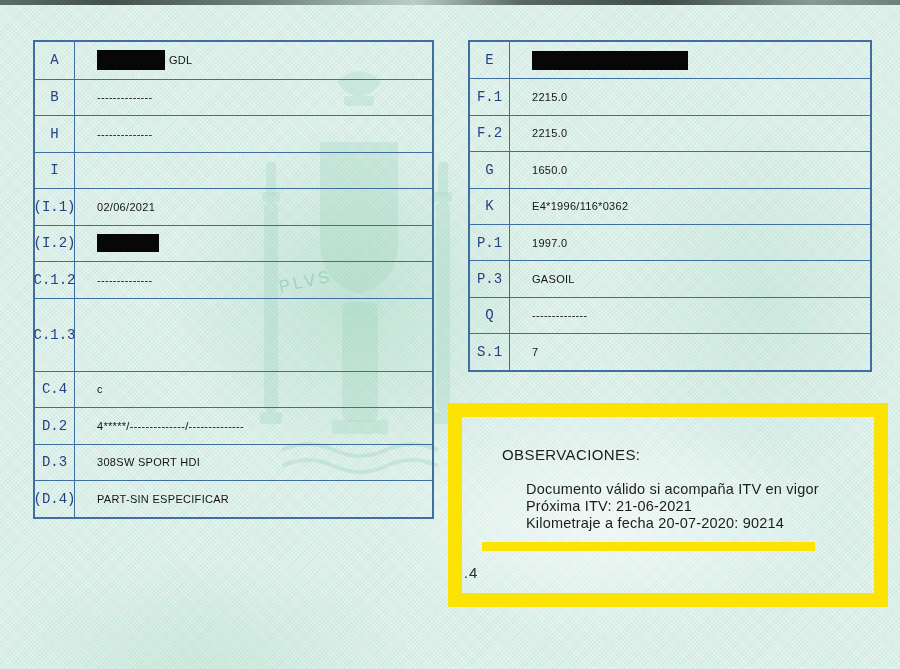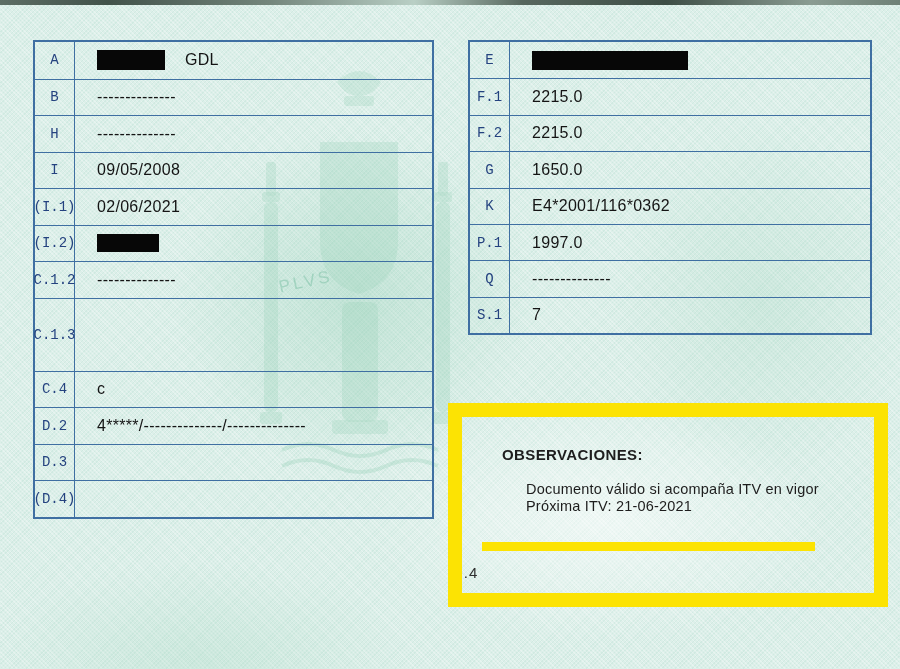--- a/index.html
+++ b/index.html
@@ -34,32 +34,32 @@
   .row + .row{border-top:1.5px solid #3f6fa2;}
   .row.tall{height:73px;}
   .cell-label{
     width:40px;flex:0 0 40px;box-sizing:border-box;
     border-right:1.5px solid #3f6fa2;
     display:flex;align-items:center;justify-content:center;
     font-family:"Liberation Mono","DejaVu Sans Mono",monospace;
     font-size:14px;color:#24427f;white-space:nowrap;overflow:visible;
   }
   .cell-value{
-    flex:1;display:flex;align-items:center;gap:20px;
+    flex:1;display:flex;align-items:center;gap:4px;
     padding-left:22px;
-    font-size:16px;color:#141414;letter-spacing:.3px;white-space:nowrap;
+    font-size:11px;color:#141414;letter-spacing:.3px;white-space:nowrap;
   }
   .redact{background:#070707;display:inline-block;flex:0 0 auto;}
   .redact-a{width:68px;height:20px;}
   .redact-i2{width:62px;height:18px;}
   .redact-c11{width:154px;height:51px;}
   .redact-e{width:156px;height:19px;}
 
   .observations{position:absolute;left:502px;top:446px;z-index:1;color:#1d1d1d;}
-  .obs-heading{font-size:15px;font-weight:700;letter-spacing:.4px;}
+  .obs-heading{font-size:15px;font-weight:400;letter-spacing:.4px;}
   .obs-lines{margin-top:18px;margin-left:24px;}
   .obs-line{font-size:14.5px;line-height:16.8px;letter-spacing:.2px;}
 
   .partial-label{
     position:absolute;left:452px;top:564px;z-index:1;
     font-size:15px;color:#2e2e2e;font-family:"Liberation Sans",sans-serif;letter-spacing:1px;
   }
   .hl-rect{
     position:absolute;left:448px;top:403px;width:440px;height:204px;
     box-sizing:border-box;border:14px solid #fce303;z-index:5;
@@ -114,23 +114,20 @@
         </div>
       </div>
       <div class="row">
         <div class="cell-label">H</div>
         <div class="cell-value">
           <div class="val-text">--------------</div>
         </div>
       </div>
       <div class="row">
         <div class="cell-label">I</div>
-        <div class="cell-value">
-          <div class="val-text">09/05/2008</div>
-        </div>
       </div>
       <div class="row">
         <div class="cell-label">(I.1)</div>
         <div class="cell-value">
           <div class="val-text">02/06/2021</div>
         </div>
       </div>
       <div class="row">
         <div class="cell-label">(I.2)</div>
         <div class="cell-value">
@@ -154,23 +151,29 @@
         </div>
       </div>
       <div class="row">
         <div class="cell-label">D.2</div>
         <div class="cell-value">
           <div class="val-text">4*****/--------------/--------------</div>
         </div>
       </div>
       <div class="row">
         <div class="cell-label">D.3</div>
+        <div class="cell-value">
+          <div class="val-text">308SW SPORT HDI</div>
+        </div>
       </div>
       <div class="row">
         <div class="cell-label">(D.4)</div>
+        <div class="cell-value">
+          <div class="val-text">PART-SIN ESPECIFICAR</div>
+        </div>
       </div>
     </div>
 
   <div id="right-table" class="table table-right">
       <div class="row">
         <div class="cell-label">E</div>
         <div class="cell-value">
           <div class="redact redact-e"></div>
         </div>
       </div>
@@ -188,27 +191,33 @@
       </div>
       <div class="row">
         <div class="cell-label">G</div>
         <div class="cell-value">
           <div class="val-text">1650.0</div>
         </div>
       </div>
       <div class="row">
         <div class="cell-label">K</div>
         <div class="cell-value">
-          <div class="val-text">E4*2001/116*0362</div>
+          <div class="val-text">E4*1996/116*0362</div>
         </div>
       </div>
       <div class="row">
         <div class="cell-label">P.1</div>
         <div class="cell-value">
           <div class="val-text">1997.0</div>
+        </div>
+      </div>
+      <div class="row">
+        <div class="cell-label">P.3</div>
+        <div class="cell-value">
+          <div class="val-text">GASOIL</div>
         </div>
       </div>
       <div class="row">
         <div class="cell-label">Q</div>
         <div class="cell-value">
           <div class="val-text">--------------</div>
         </div>
       </div>
       <div class="row">
         <div class="cell-label">S.1</div>
@@ -216,20 +225,21 @@
           <div class="val-text">7</div>
         </div>
       </div>
     </div>
 
   <div class="observations">
     <div class="obs-heading">OBSERVACIONES:</div>
     <div class="obs-lines">
       <div class="obs-line">Documento válido si acompaña ITV en vigor</div>
       <div class="obs-line">Próxima ITV: 21-06-2021</div>
+      <div class="obs-line">Kilometraje a fecha 20-07-2020: 90214</div>
     </div>
   </div>
 
   <div class="partial-label">D.4</div>
 
   <div class="hl-underline"></div>
   <div class="hl-rect"></div>
 
 </div>
 

